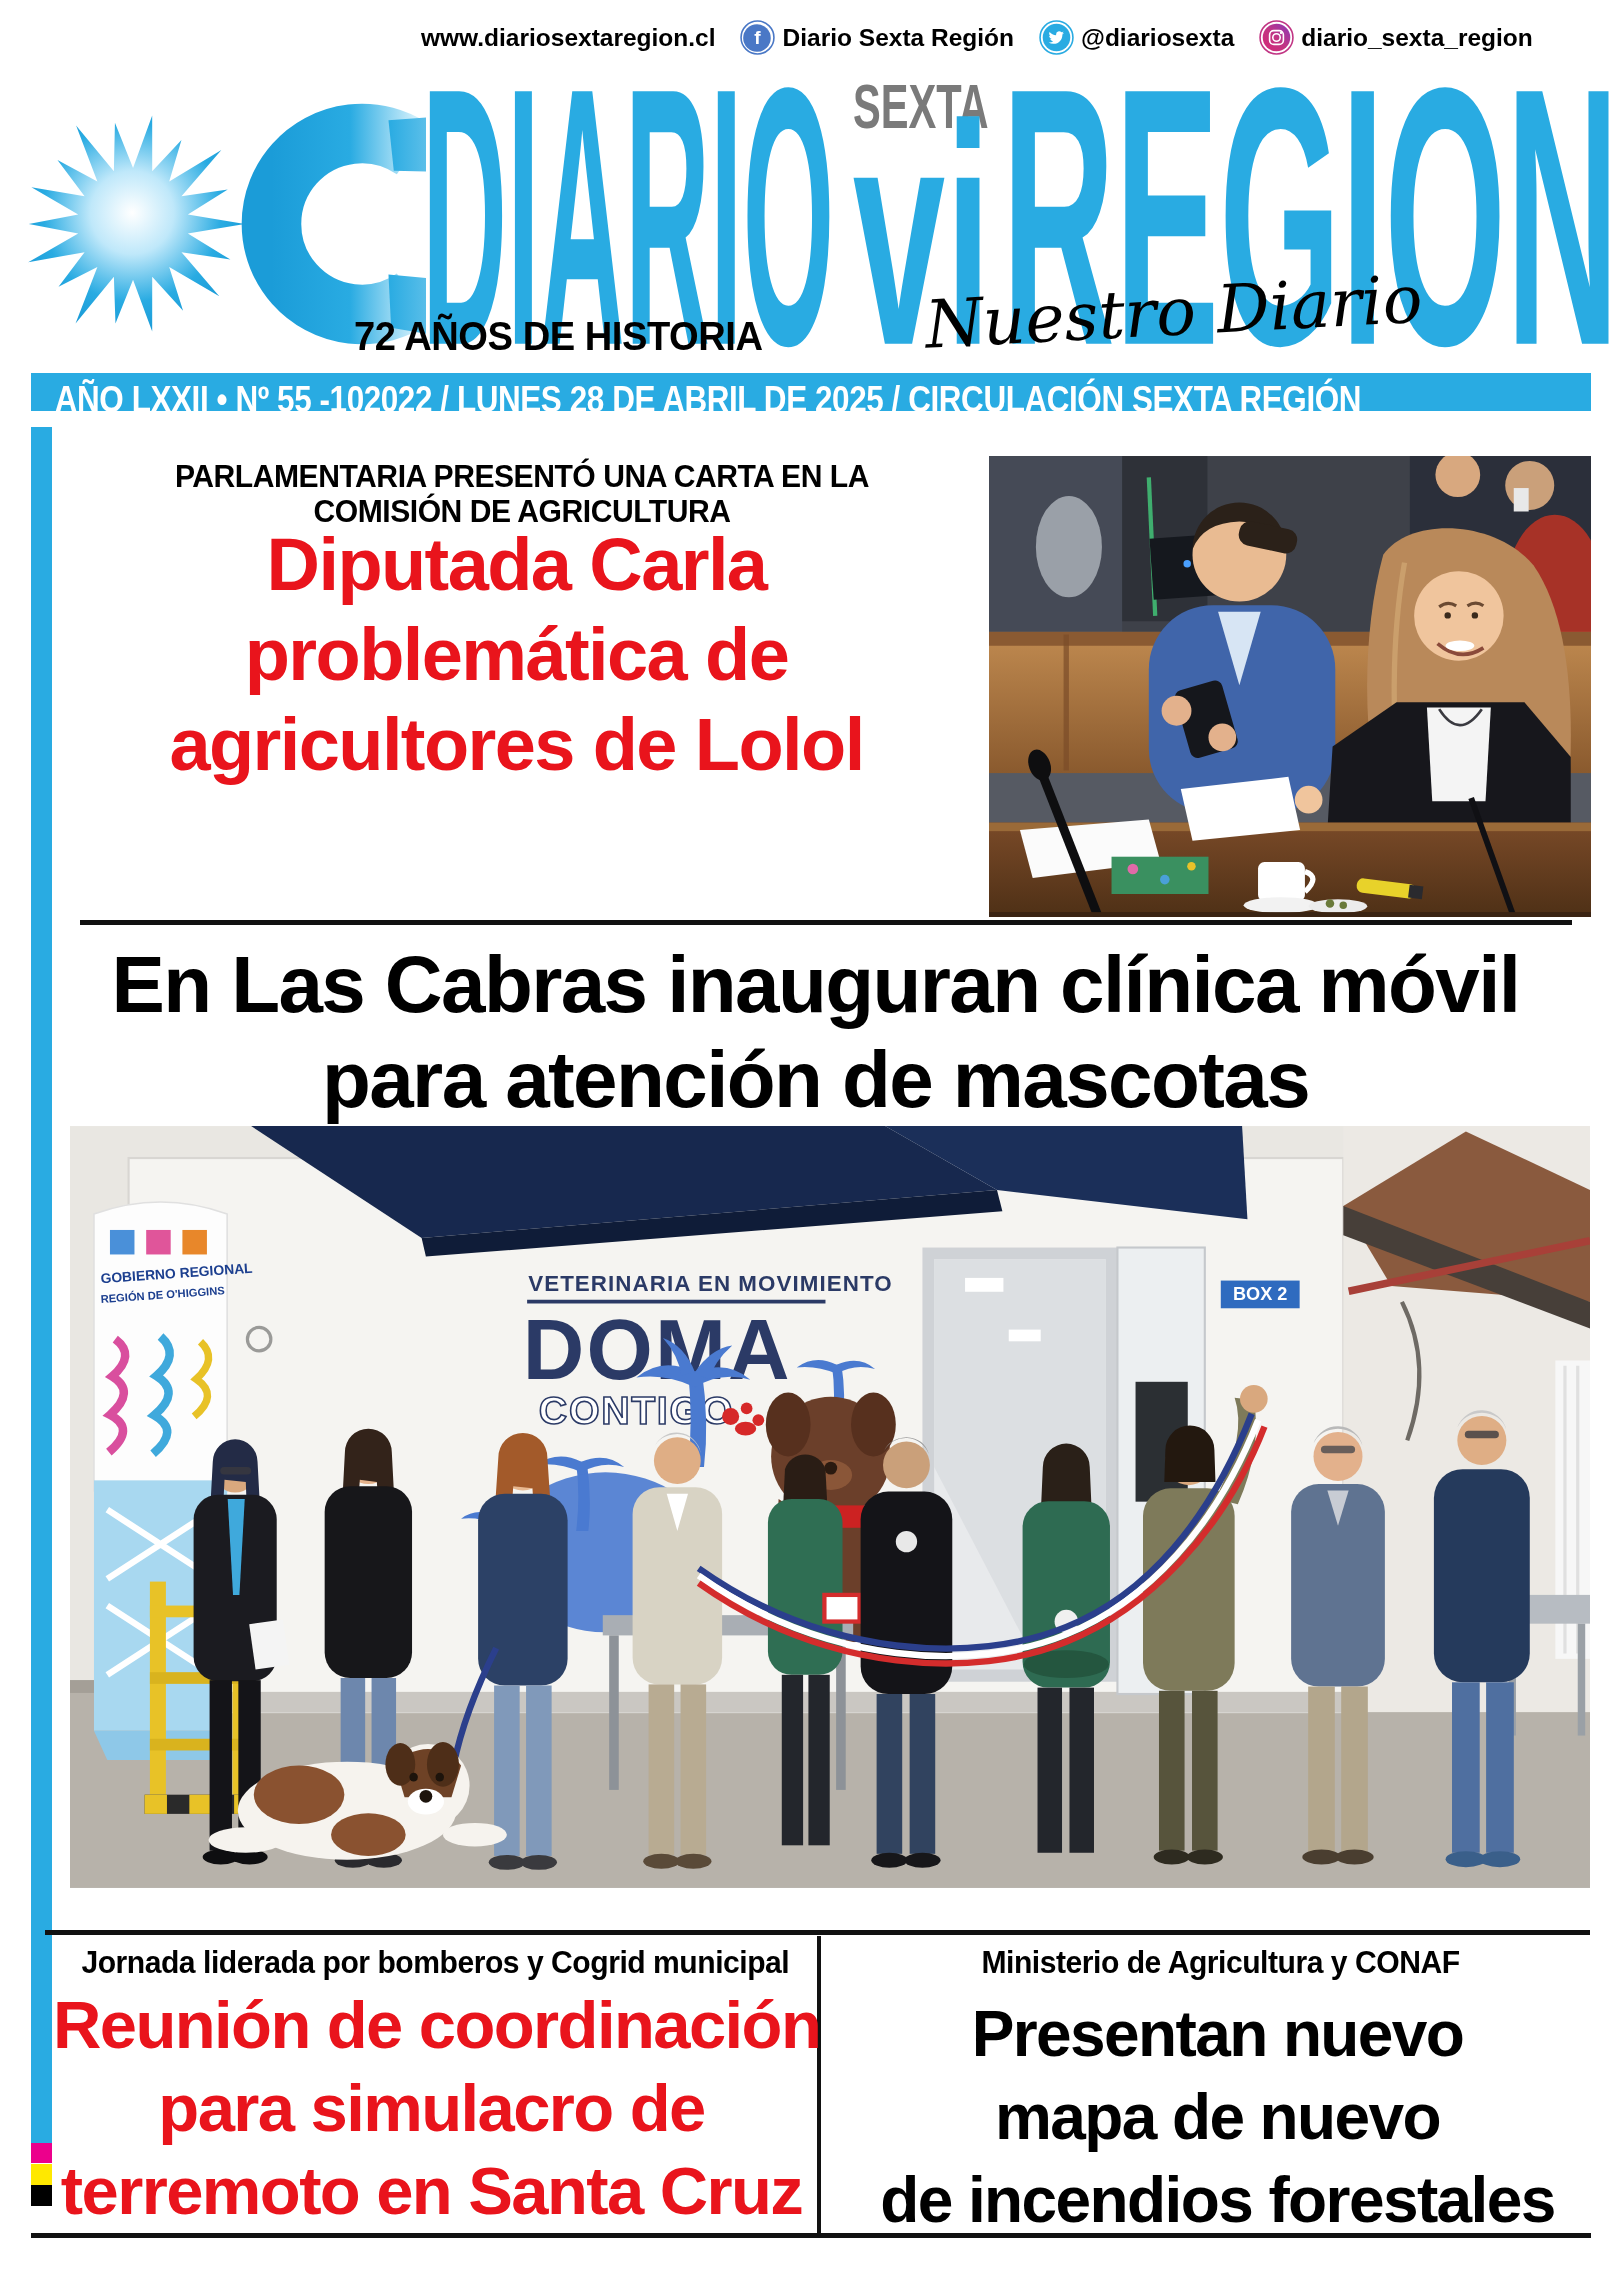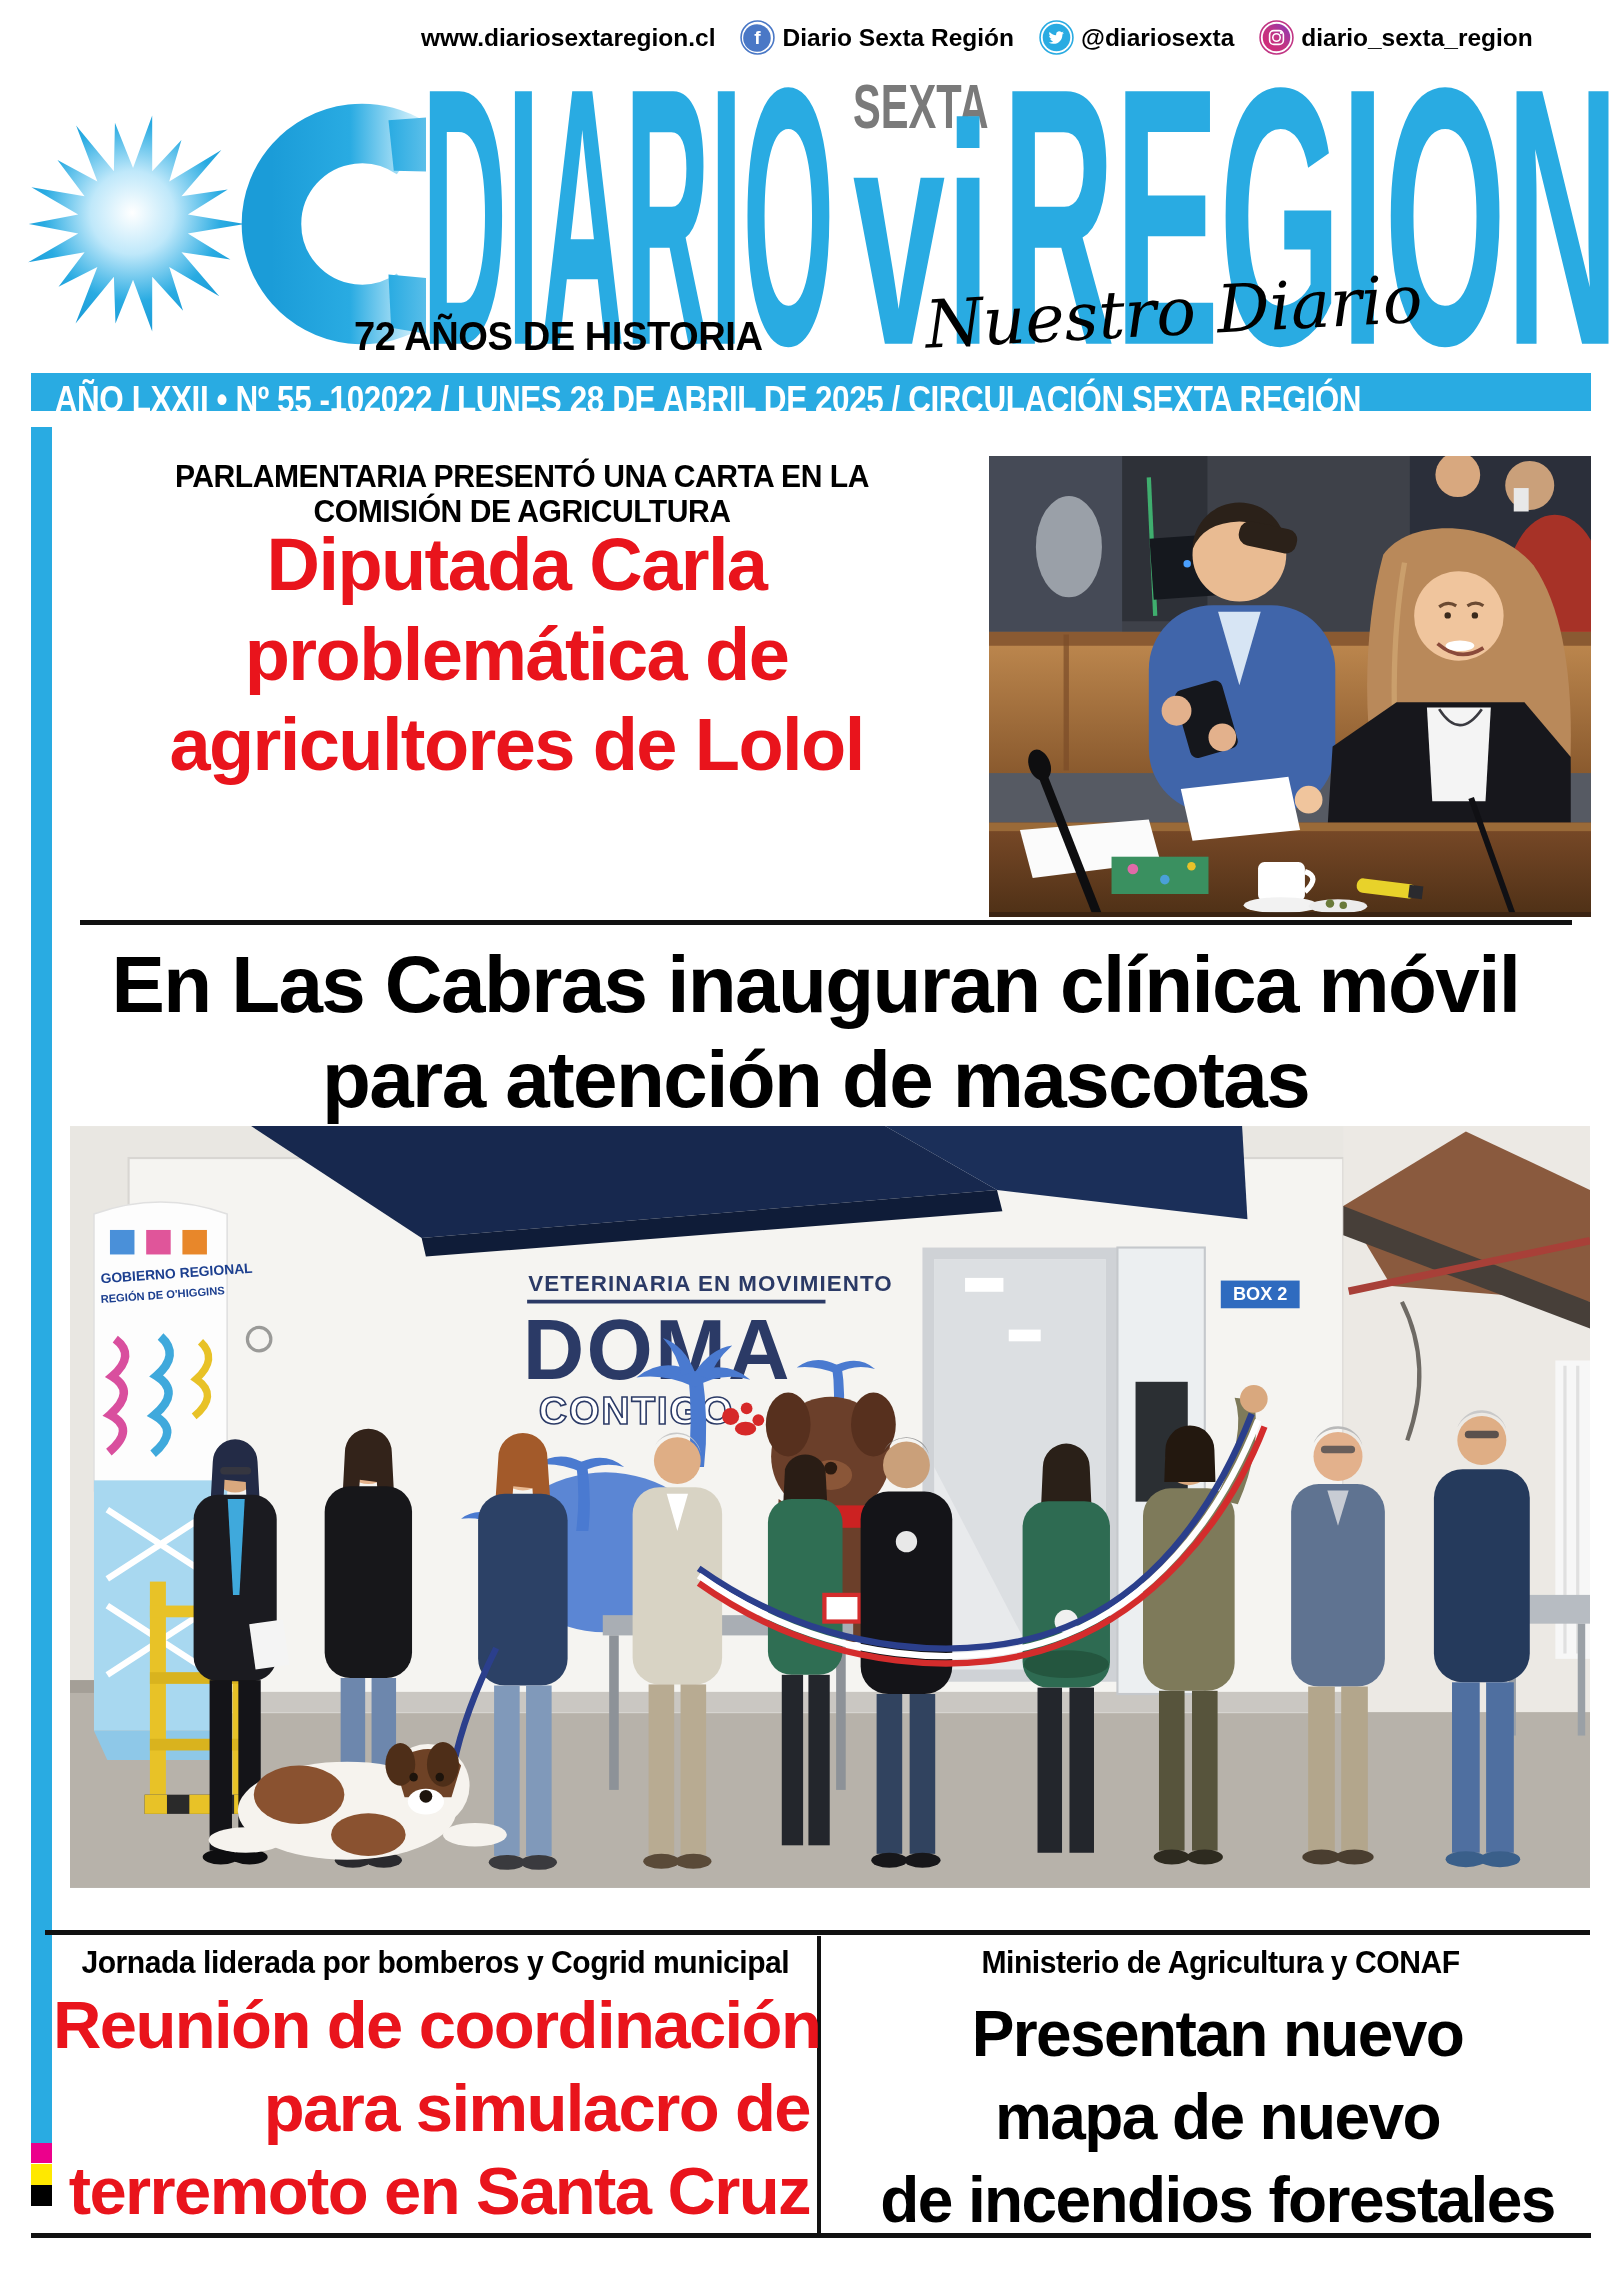--- a/index.html
+++ b/index.html
@@ -33,21 +33,21 @@
           transform:scaleX(.94);transform-origin:center;}
   .kicker div{white-space:nowrap;}
   .headline{font-weight:bold;text-align:center;letter-spacing:-1.6px;}
   .headline div{white-space:nowrap;}
   .hl-red{color:#e9141c;}
   .hl-blue{color:#000000;}
   .a1-kicker{left:69px;top:459px;width:906px;font-size:32px;line-height:35px;}
   .a1-headline{left:53px;top:520px;width:927px;font-size:74px;line-height:90px;}
   .a2-headline{left:48px;top:937px;width:1535px;font-size:80px;line-height:95px;}
   .bl-kicker{left:59px;top:1945px;width:746px;font-size:32px;line-height:34px;}
-  .bl-headline{left:53px;top:1983px;width:757px;font-size:67px;line-height:83px;text-align:right;}
+  .bl-headline{left:53px;top:1983px;width:757px;font-size:67px;line-height:83px;}
   .br-kicker{left:853px;top:1945px;width:735px;font-size:32px;line-height:34px;}
   .br-headline{left:847px;top:1993px;width:741px;font-size:64px;line-height:83px;}
   
   .rule{position:absolute;background:#111;}
   .rule-mid{left:80px;top:920px;width:1492px;height:4.8px;}
   .rule-bottom-top{left:45px;top:1930px;width:1545px;height:4.8px;}
   .rule-bottom{left:31px;top:2233px;width:1560px;height:4.8px;}
   .col-divider{left:817px;top:1936px;width:4.3px;height:298px;}
   
   .photo1{position:absolute;left:989px;top:456px;}

